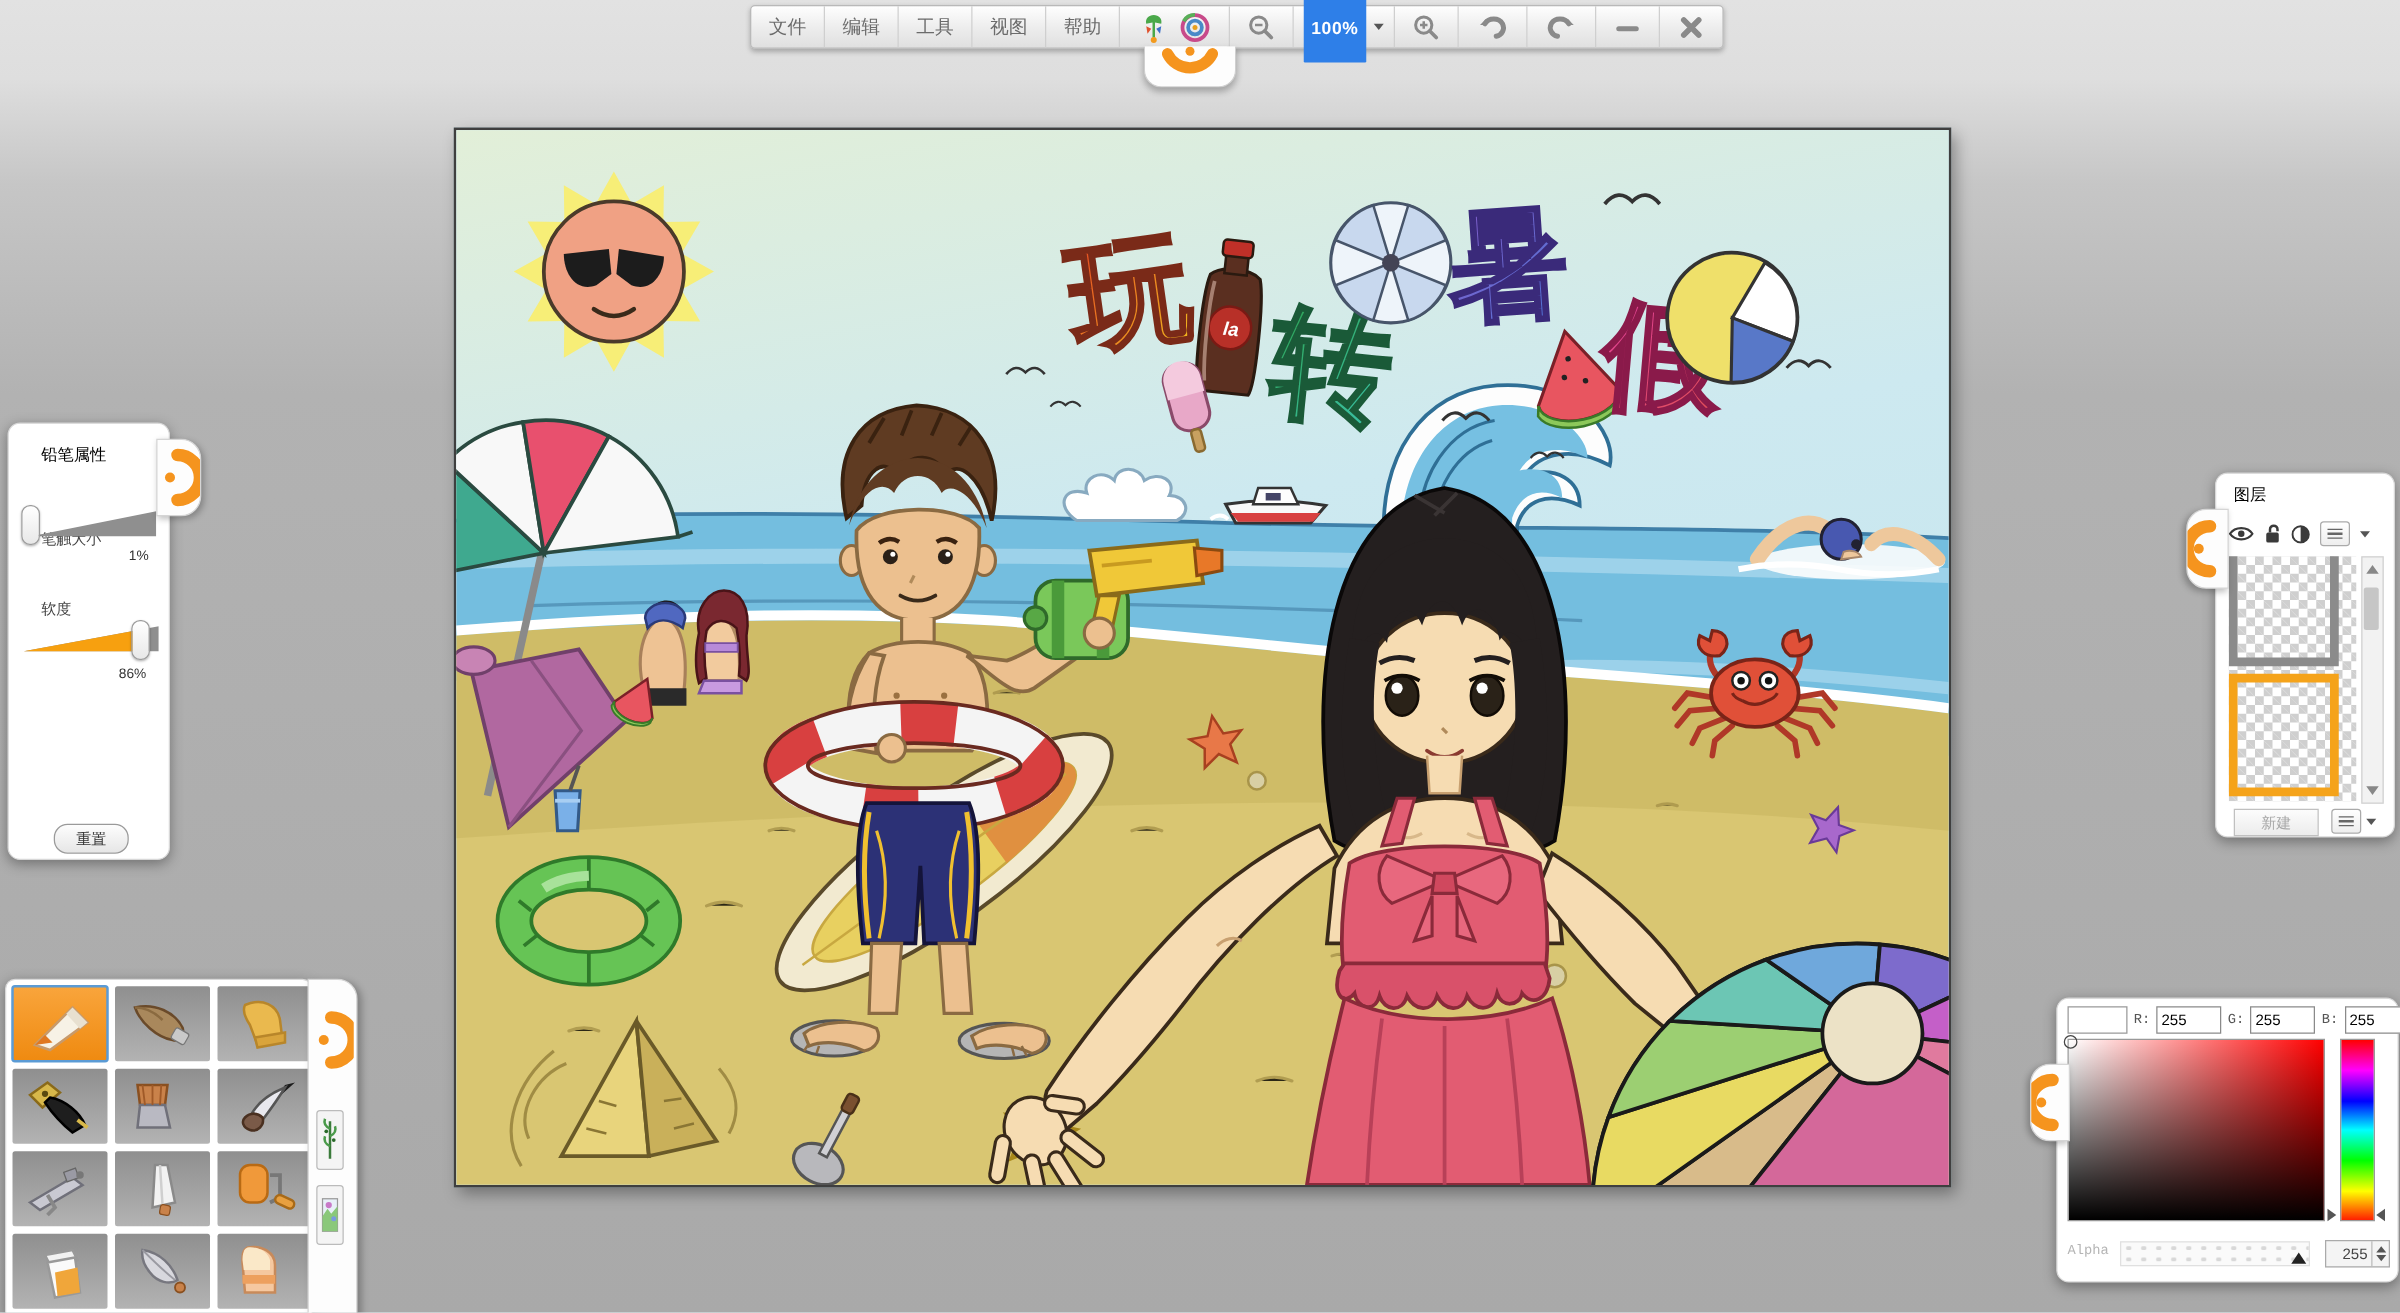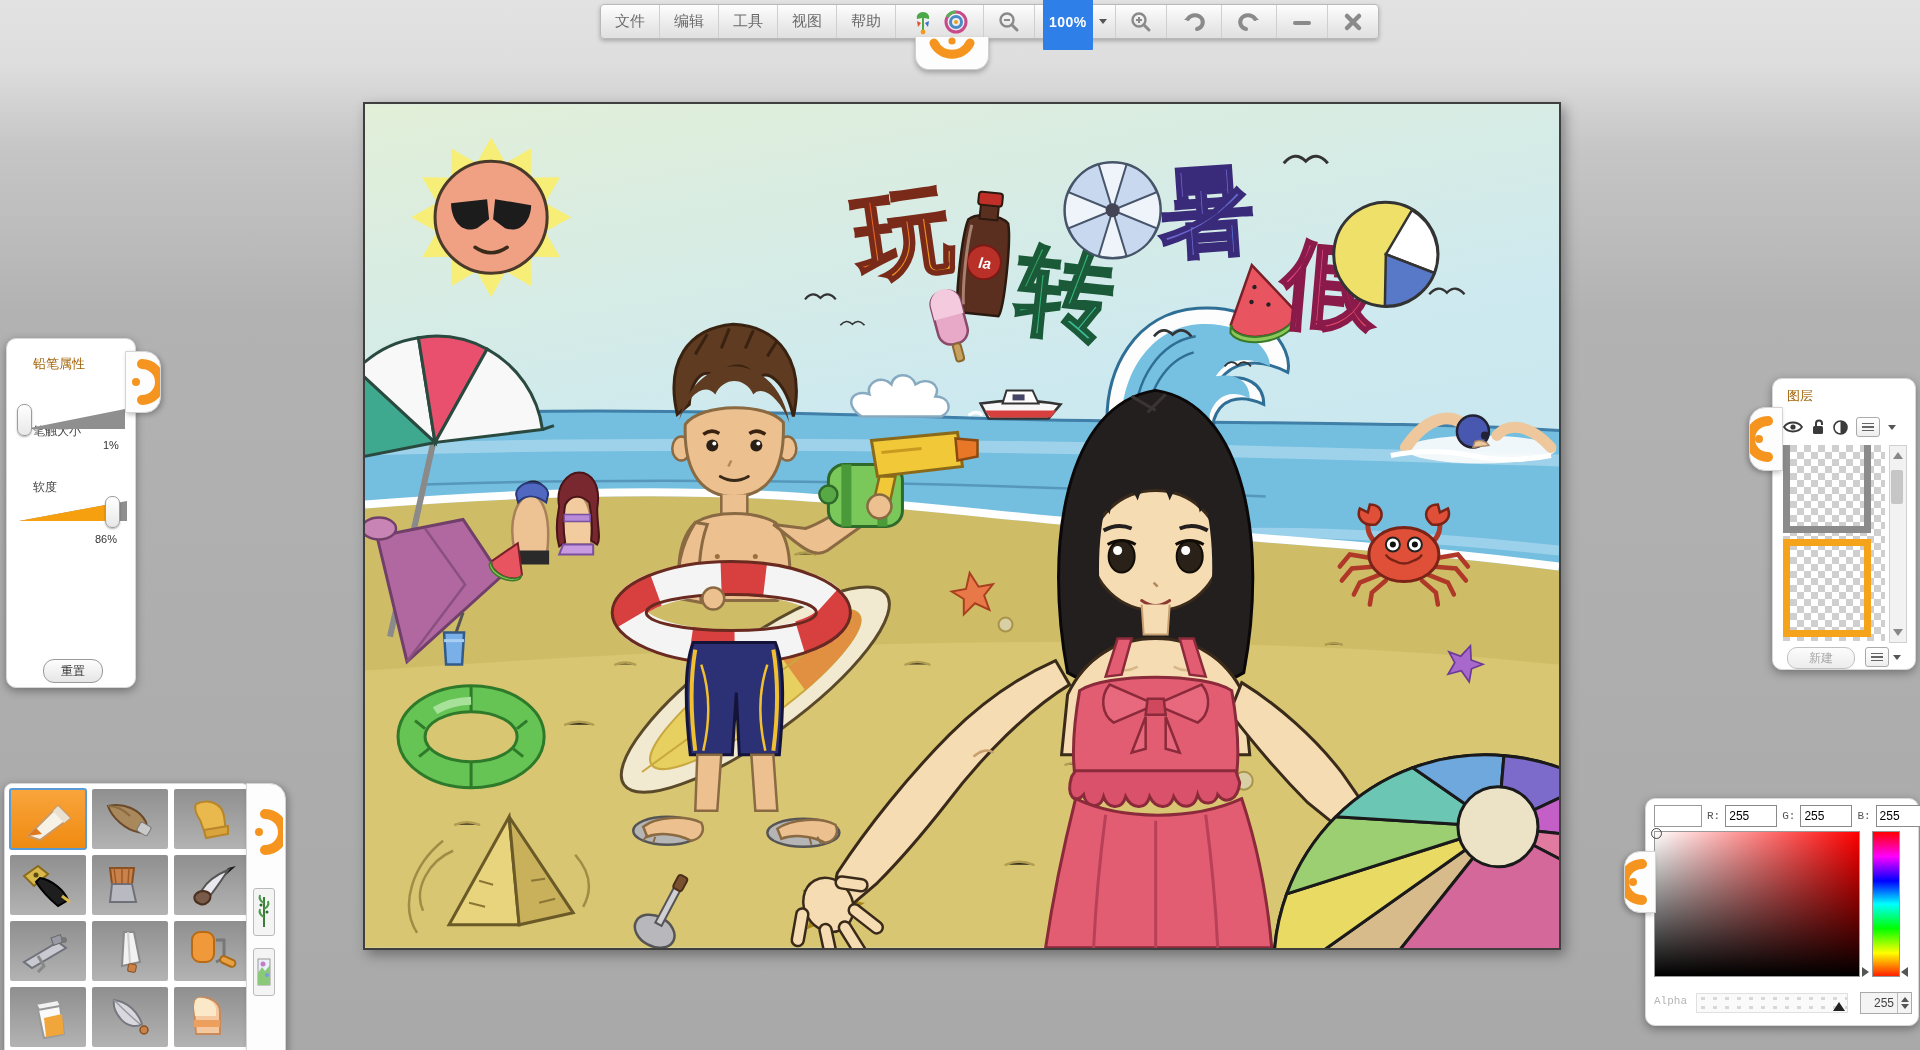--- a/index.html
+++ b/index.html
@@ -20,21 +20,21 @@
   .tb-icon{display:block;}
   #zoom-field{background:#2e7fe8;color:#fff;font-weight:bold;font-size:14px;
               padding:20px 6px;border-radius:1px;letter-spacing:.5px;}
   .caret{width:0;height:0;border-left:4px solid transparent;border-right:4px solid transparent;
          border-top:5px solid #555;margin-left:6px;}
   #toolbar-tab{position:absolute;left:915px;top:37px;width:72px;height:32px;background:#fdfdfd;
                border:1px solid #cfcfcf;border-top:none;border-radius:0 0 14px 14px;
                box-shadow:0 3px 5px rgba(0,0,0,.25);display:flex;align-items:flex-start;justify-content:center;}
   
   #pencil-panel{left:6px;top:338px;width:128px;height:348px;}
-  .panel-title{position:absolute;font-size:13px;color:#a16207;}
+  .panel-title{position:absolute;font-size:13px;color:#000000;}
   .small-label{position:absolute;font-size:12px;color:#444;}
   .value-label{position:absolute;font-size:11px;color:#333;}
   .wedge-box{position:absolute;width:104px;height:26px;}
   .slider-thumb{position:absolute;width:13px;height:30px;background:linear-gradient(#fff,#e8e8e8);
                 border:1px solid #9c9c9c;border-radius:7px;box-shadow:0 1px 2px rgba(0,0,0,.3);}
   #reset-btn{position:absolute;left:36px;top:320px;width:58px;height:22px;border:1px solid #9a9a9a;
              border-radius:11px;background:linear-gradient(#fdfdfd,#e6e6e6);font-size:12px;color:#333;
              display:flex;align-items:center;justify-content:center;}
   .side-tab-r{position:absolute;background:#fdfdfd;border:1px solid #d5d5d5;
               border-radius:0 16px 16px 0;box-shadow:2px 2px 5px rgba(0,0,0,.25);}
@@ -60,21 +60,21 @@
            background-image:linear-gradient(45deg,#cfcfcf 25%,transparent 25%,transparent 75%,#cfcfcf 75%),
                             linear-gradient(45deg,#cfcfcf 25%,transparent 25%,transparent 75%,#cfcfcf 75%);
            background-size:14px 14px;background-position:0 0,7px 7px;}
   #layer-list{position:absolute;left:10px;top:66px;width:102px;height:196px;overflow:hidden;}
   .layer-thumb{position:absolute;left:0;width:88px;box-sizing:border-box;}
   #layer-scroll{position:absolute;left:116px;top:66px;width:16px;height:196px;background:#f2f2f2;
                 border:1px solid #d0d0d0;}
   .scroll-arrow{position:absolute;left:3px;width:0;height:0;border-left:5px solid transparent;
                 border-right:5px solid transparent;}
   #new-layer-btn{position:absolute;left:14px;top:268px;width:66px;height:20px;border:1px solid #c0c0c0;
-                 border-radius:10px;background:linear-gradient(#fcfcfc,#ececec);font-size:12px;color:#a8a8a8;
+                 border-radius:0;background:linear-gradient(#fcfcfc,#ececec);font-size:12px;color:#a8a8a8;
                  display:flex;align-items:center;justify-content:center;}
   .menu-box{width:22px;height:18px;border:1px solid #aaa;border-radius:3px;background:linear-gradient(#fff,#eee);
             display:flex;flex-direction:column;justify-content:center;gap:2px;align-items:center;}
   .menu-box i{display:block;width:12px;height:1.5px;background:#666;}
   
   #color-panel{left:1645px;top:798px;width:272px;height:226px;}
   .rgb-label{font-size:11px;color:#555;font-family:"Liberation Mono",monospace;}
   .rgb-input{width:44px;height:18px;border:1px solid #8a8a8a;font-size:12px;padding:1px 3px;
              font-family:"Liberation Sans",sans-serif;}
   #sv-square{position:absolute;left:8px;top:32px;width:204px;height:144px;border:1px solid #999;

